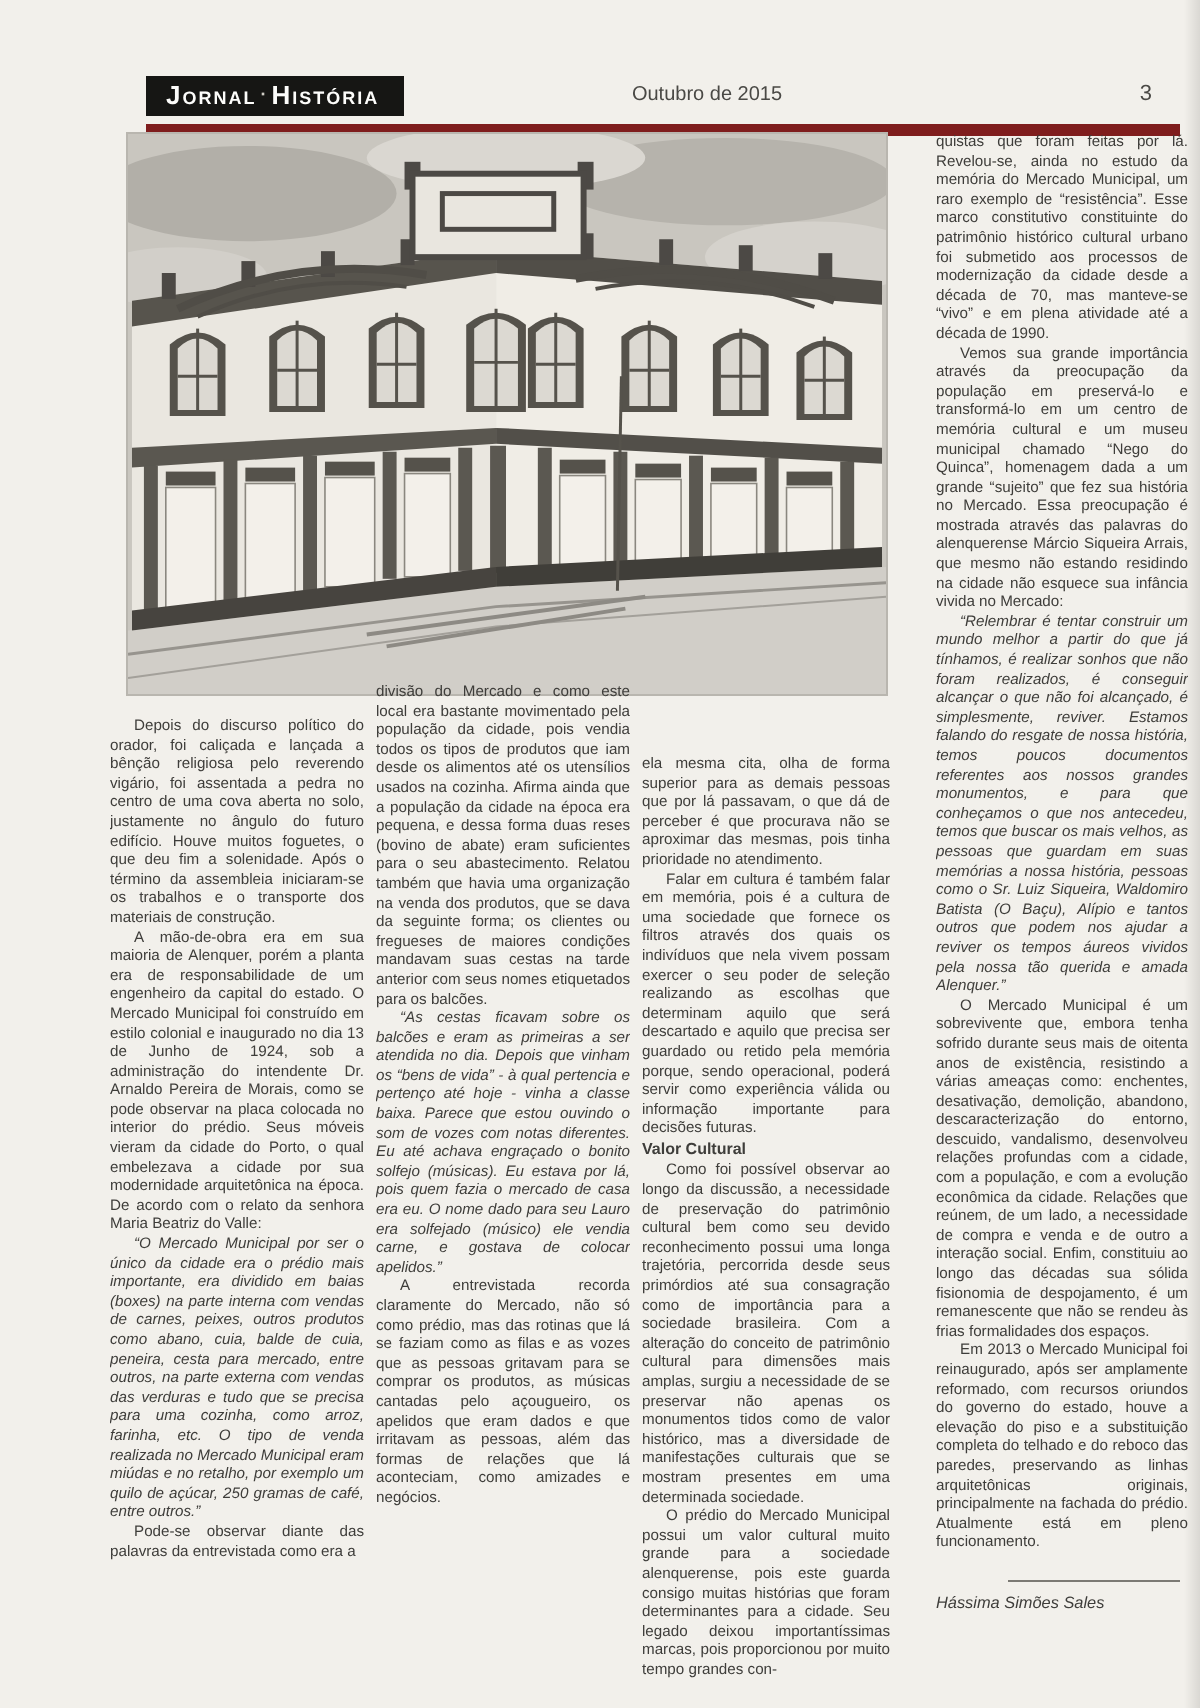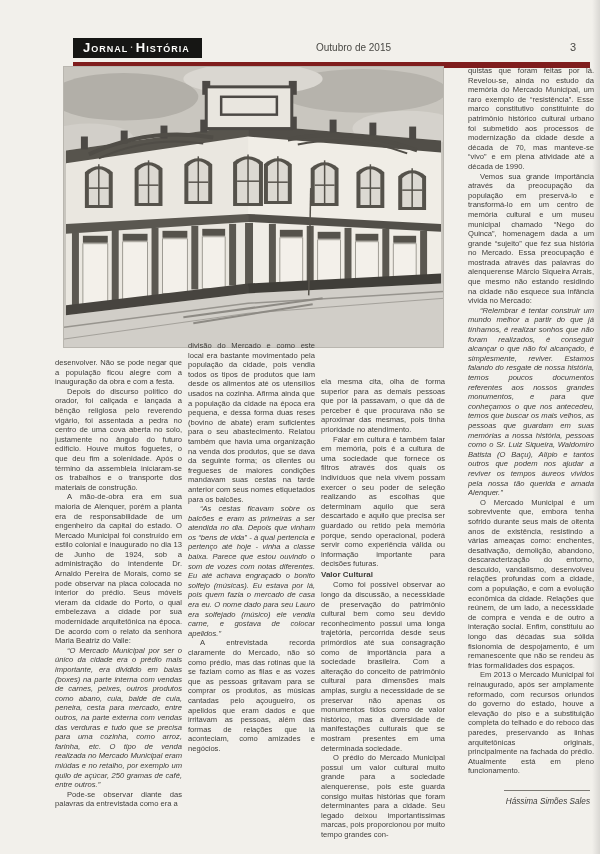--- a/index.html
+++ b/index.html
@@ -36,21 +36,21 @@
   #col1{left:55px;top:358px;width:127px;height:490px;}
   #col2{left:188px;top:341px;width:127px;height:490px;}
   #col3{left:321px;top:358px;width:124px;height:490px;margin-top:19px;}
   #col4{left:468px;top:66px;width:126px;height:782px;}
   .para{margin:0;text-indent:12px;}
   .para.noindent{text-indent:0;}
   .para.quote{font-style:italic;}
   .subhead{margin:1px 0;text-align:left;font-weight:700;font-size:8px;}
   .sigblock{margin-top:14px;}
   .sig-rule{border:0;border-top:1px solid #7c7a74;width:86px;margin:0 4px 6px auto;}
-  .signature{font-style:italic;text-align:right;font-size:8.2px;padding-right:4px;}
+  .signature{font-style:italic;font-size:8.2px;padding-right:4px;}
 </style>
 </head>
 <body>
 
 <div class="page">
 
   <header class="masthead">
     <div class="badge">
       <span>Jornal</span><span class="sep">∙</span><span>História</span>
     </div>
@@ -177,21 +177,20 @@
       </g>
 
       <polygon points="2,240 185,218 185,228 2,250" fill="#47443f"></polygon>
       <polygon points="185,218 379,208 379,218 185,228" fill="#403e39"></polygon>
 
       <line x1="248" y1="122" x2="246" y2="230" stroke="#55524b" stroke-width="1.5"></line>
     </svg>
   </div>
 
   <div class="col" id="col1">
-    <p class="para noindent">desenvolver. Não se pode negar que a população ficou alegre com a inauguração da obra e com a festa.</p>
     <p class="para">Depois do discurso político do orador, foi caliçada e lançada a bênção religiosa pelo reverendo vigário, foi assentada a pedra no centro de uma cova aberta no solo, justamente no ângulo do futuro edifício. Houve muitos foguetes, o que deu fim a solenidade. Após o término da assembleia iniciaram-se os trabalhos e o transporte dos materiais de construção.</p>
     <p class="para">A mão-de-obra era em sua maioria de Alenquer, porém a planta era de responsabilidade de um engenheiro da capital do estado. O Mercado Municipal foi construído em estilo colonial e inaugurado no dia 13 de Junho de 1924, sob a administração do intendente Dr. Arnaldo Pereira de Morais, como se pode observar na placa colocada no interior do prédio. Seus móveis vieram da cidade do Porto, o qual embelezava a cidade por sua modernidade arquitetônica na época. De acordo com o relato da senhora Maria Beatriz do Valle:</p>
     <p class="para quote">“O Mercado Municipal por ser o único da cidade era o prédio mais importante, era dividido em baias (boxes) na parte interna com vendas de carnes, peixes, outros produtos como abano, cuia, balde de cuia, peneira, cesta para mercado, entre outros, na parte externa com vendas das verduras e tudo que se precisa para uma cozinha, como arroz, farinha, etc. O tipo de venda realizada no Mercado Municipal eram miúdas e no retalho, por exemplo um quilo de açúcar, 250 gramas de café, entre outros.”</p>
     <p class="para">Pode-se observar diante das palavras da entrevistada como era a</p>
   </div>
 
   <div class="col" id="col2">
     <p class="para noindent">divisão do Mercado e como este local era bastante movimentado pela população da cidade, pois vendia todos os tipos de produtos que iam desde os alimentos até os utensílios usados na cozinha. Afirma ainda que a população da cidade na época era pequena, e dessa forma duas reses (bovino de abate) eram suficientes para o seu abastecimento. Relatou também que havia uma organização na venda dos produtos, que se dava da seguinte forma; os clientes ou fregueses de maiores condições mandavam suas cestas na tarde anterior com seus nomes etiquetados para os balcões.</p>
     <p class="para quote">“As cestas ficavam sobre os balcões e eram as primeiras a ser atendida no dia. Depois que vinham os “bens de vida” - à qual pertencia e pertenço até hoje - vinha a classe baixa. Parece que estou ouvindo o som de vozes com notas diferentes. Eu até achava engraçado o bonito solfejo (músicas). Eu estava por lá, pois quem fazia o mercado de casa era eu. O nome dado para seu Lauro era solfejado (músico) ele vendia carne, e gostava de colocar apelidos.”</p>
     <p class="para">A entrevistada recorda claramente do Mercado, não só como prédio, mas das rotinas que lá se faziam como as filas e as vozes que as pessoas gritavam para se comprar os produtos, as músicas cantadas pelo açougueiro, os apelidos que eram dados e que irritavam as pessoas, além das formas de relações que lá aconteciam, como amizades e negócios.</p>

